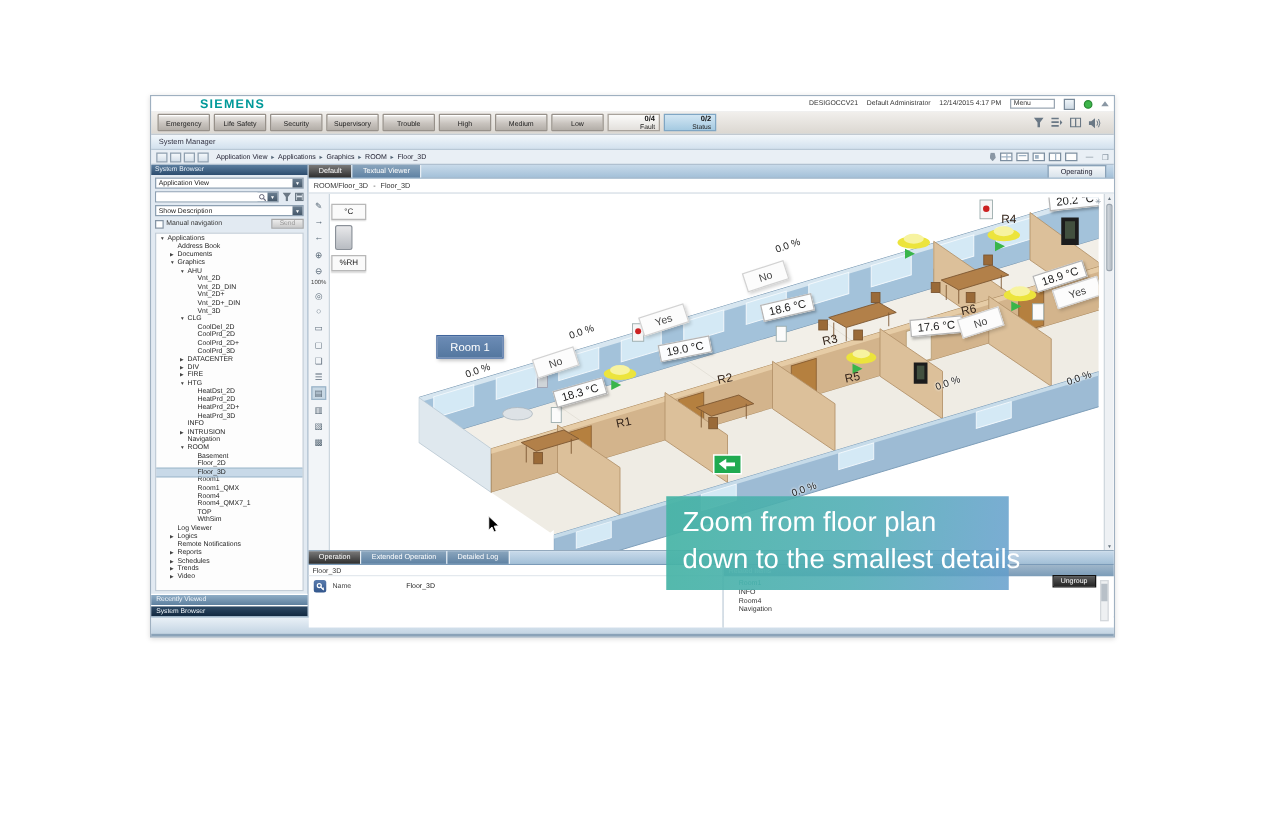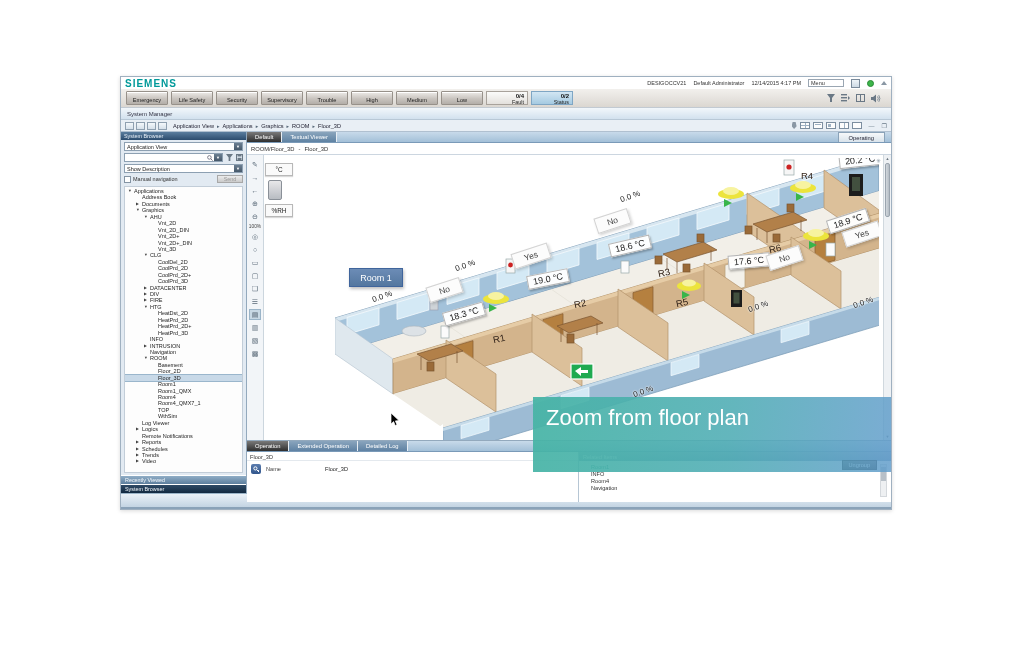--- a/index.html
+++ b/index.html
@@ -1,21 +1,21 @@
 <!DOCTYPE html>
 <html><head>
 <meta charset="utf-8">
 <style>
   html,body{margin:0;padding:0;background:#fff;font-family:"Liberation Sans",sans-serif;}
   .page{position:relative;width:1024px;height:658px;background:#fff;overflow:hidden;}
   .app{position:absolute;left:120px;top:76px;width:772px;height:434px;background:#e2eaf2;border:1px solid #9fb0c0;box-sizing:border-box;display:flex;flex-direction:column;box-shadow:0 1px 4px rgba(0,0,0,.15);}
 
   
   .brandbar{height:12px;background:#fff;display:flex;align-items:center;flex:0 0 auto;}
-  .brand{color:#099;font-weight:bold;font-size:10px;letter-spacing:1px;padding-left:4px;}
+  .brand{color:#099;font-weight:bold;font-size:10px;letter-spacing:1px;padding-left:4px;margin-left:35px;}
   .brand-right{margin-left:auto;display:flex;align-items:center;gap:7px;font-size:5.5px;color:#333;padding-right:4px;}
   .menu-box{width:36px;height:8px;border:1px solid #9aa6b2;background:#fff;font-size:5.5px;color:#333;display:flex;align-items:center;padding-left:2px;box-sizing:border-box;}
   .win-ico{width:7px;height:7px;border:1px solid #7a8a9a;background:linear-gradient(#eef4f8,#cdd9e4);}
   .green-dot{width:5px;height:5px;border-radius:50%;background:#3db54a;border:1px solid #2a8a36;}
   .caret-up{width:0;height:0;border-left:3px solid transparent;border-right:3px solid transparent;border-bottom:4px solid #8a97a4;}
 
   
   .alarmbar{height:18px;background:linear-gradient(#f2f0ed,#dbd7d1);display:flex;align-items:center;padding:0 4px 0 5px;gap:3px;flex:0 0 auto;border-bottom:1px solid #c2cad2;}
   .alarm-btn{width:42px;height:14px;background:linear-gradient(#edebe8,#c9c4bf 55%,#b3aea8);border:1px solid #97918a;border-radius:1px;box-shadow:inset 0 1px 0 #fff;display:flex;align-items:flex-end;justify-content:center;box-sizing:border-box;}
   .alarm-label{font-size:5.6px;color:#1c1c1c;padding-bottom:1px;}
@@ -107,21 +107,21 @@
   .rel-header{height:9px;background:linear-gradient(#9fb6ca,#7b9cb8);color:#fff;font-size:5.5px;display:flex;align-items:center;padding-left:4px;}
   .rel-list{padding:3px 0 0 12px;}
   .rel-item{font-size:5.6px;color:#333;height:7px;line-height:7px;}
   .rel-item.sel{color:#1f8f80;}
   .ungroup{position:absolute;right:14px;top:8px;padding:1px 6px;background:linear-gradient(#5a5a5a,#262626);border:1px solid #111;color:#fff;font-size:5.6px;}
   .rel-scroll{position:absolute;right:4px;top:12px;bottom:5px;width:5px;background:#eef0f2;border:1px solid #d4d8dc;}
   .rel-scroll .thumb{position:absolute;left:0;right:0;top:2px;height:14px;background:#b8c0c8;}
   .footer{height:13px;flex:0 0 auto;background:linear-gradient(#eaf1f7,#c3d4e3);border-top:1px solid #9ab4c8;border-bottom:2px solid #8aa2b8;}
 
   
-  .overlay{position:absolute;left:533px;top:397px;width:358px;height:75px;z-index:50;background:linear-gradient(97deg,rgba(70,180,165,.93),rgba(78,172,180,.88) 55%,rgba(100,158,204,.85));color:#fff;padding:6px 0 0 13px;box-sizing:border-box;}
+  .overlay{position:absolute;left:533px;top:397px;width:274px;height:75px;z-index:50;background:linear-gradient(97deg,rgba(70,180,165,.93),rgba(78,172,180,.88) 55%,rgba(100,158,204,.85));color:#fff;padding:6px 0 0 13px;box-sizing:border-box;}
   .overlay .l{font-size:22px;line-height:29px;white-space:nowrap;}
 </style>
 </head>
 <body>
 
 <div class="page">
   <div class="app">
 
     <div class="brandbar">
       <div class="brand">SIEMENS</div>
@@ -723,14 +723,15 @@
           </div>
         </div>
       </div>
     </div>
 
     <div class="footer"></div>
   </div>
 
   <div class="overlay">
     <div class="l">Zoom from floor plan</div>
+    <div class="l">down to the smallest details</div>
   </div>
 </div>
 
 </body></html>

